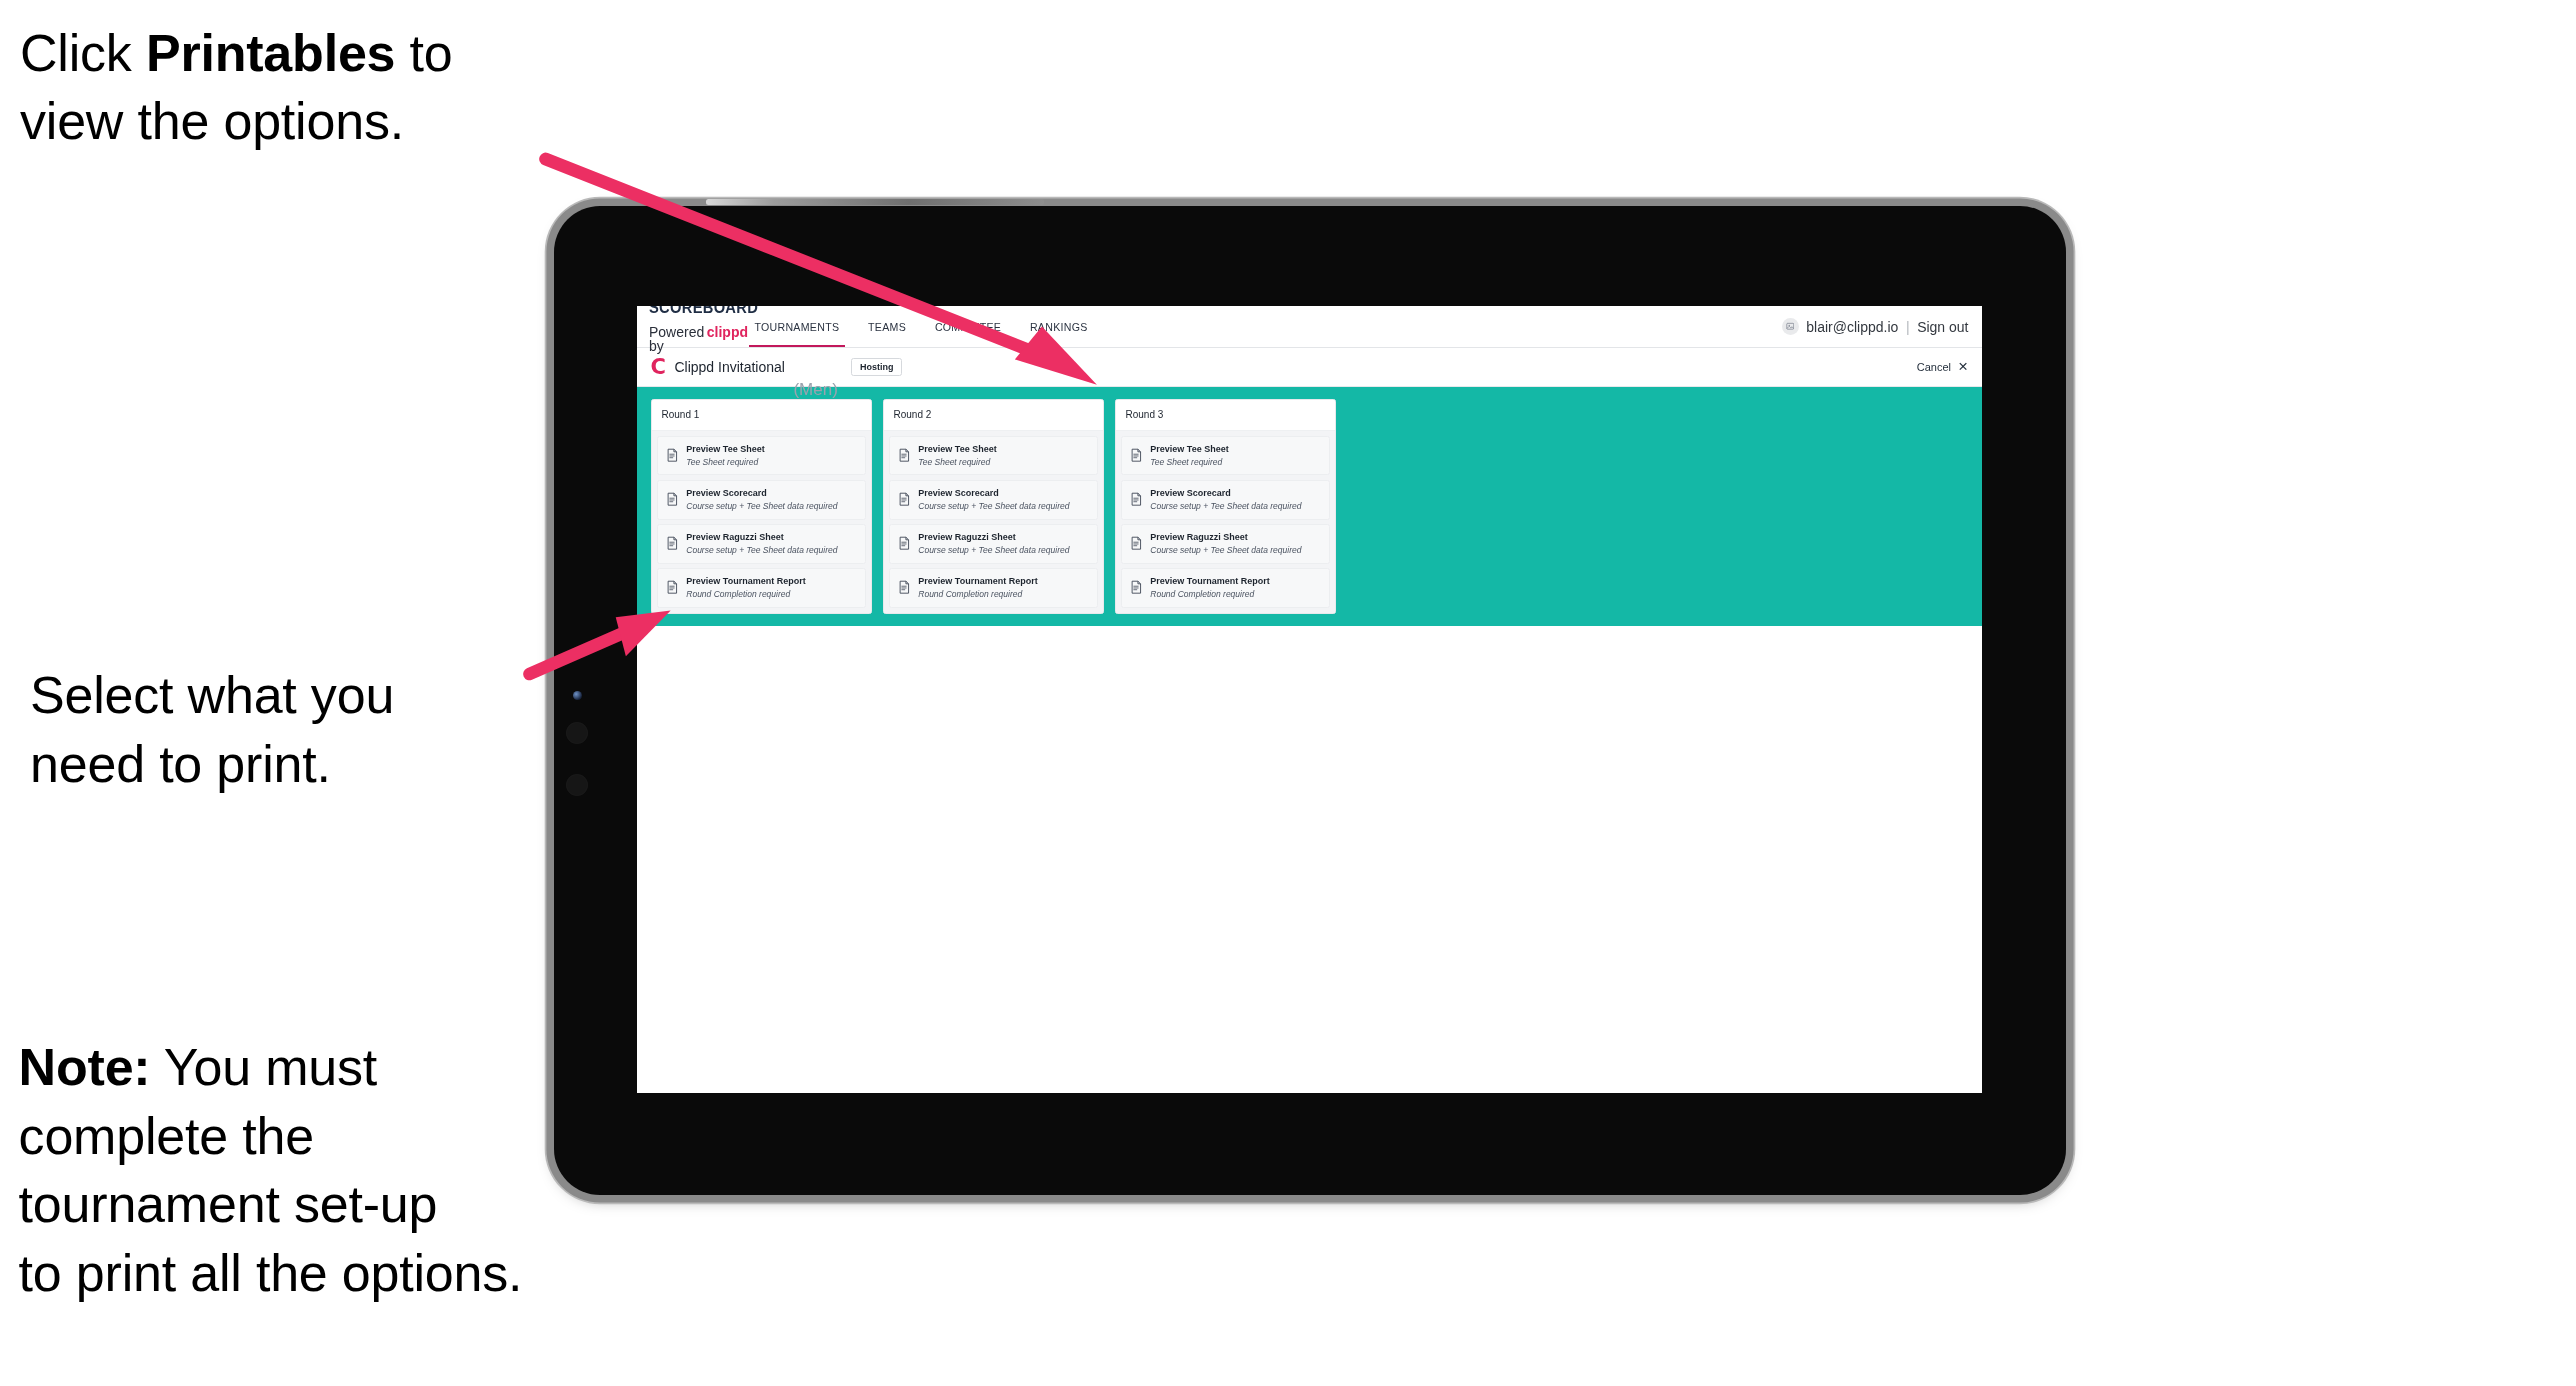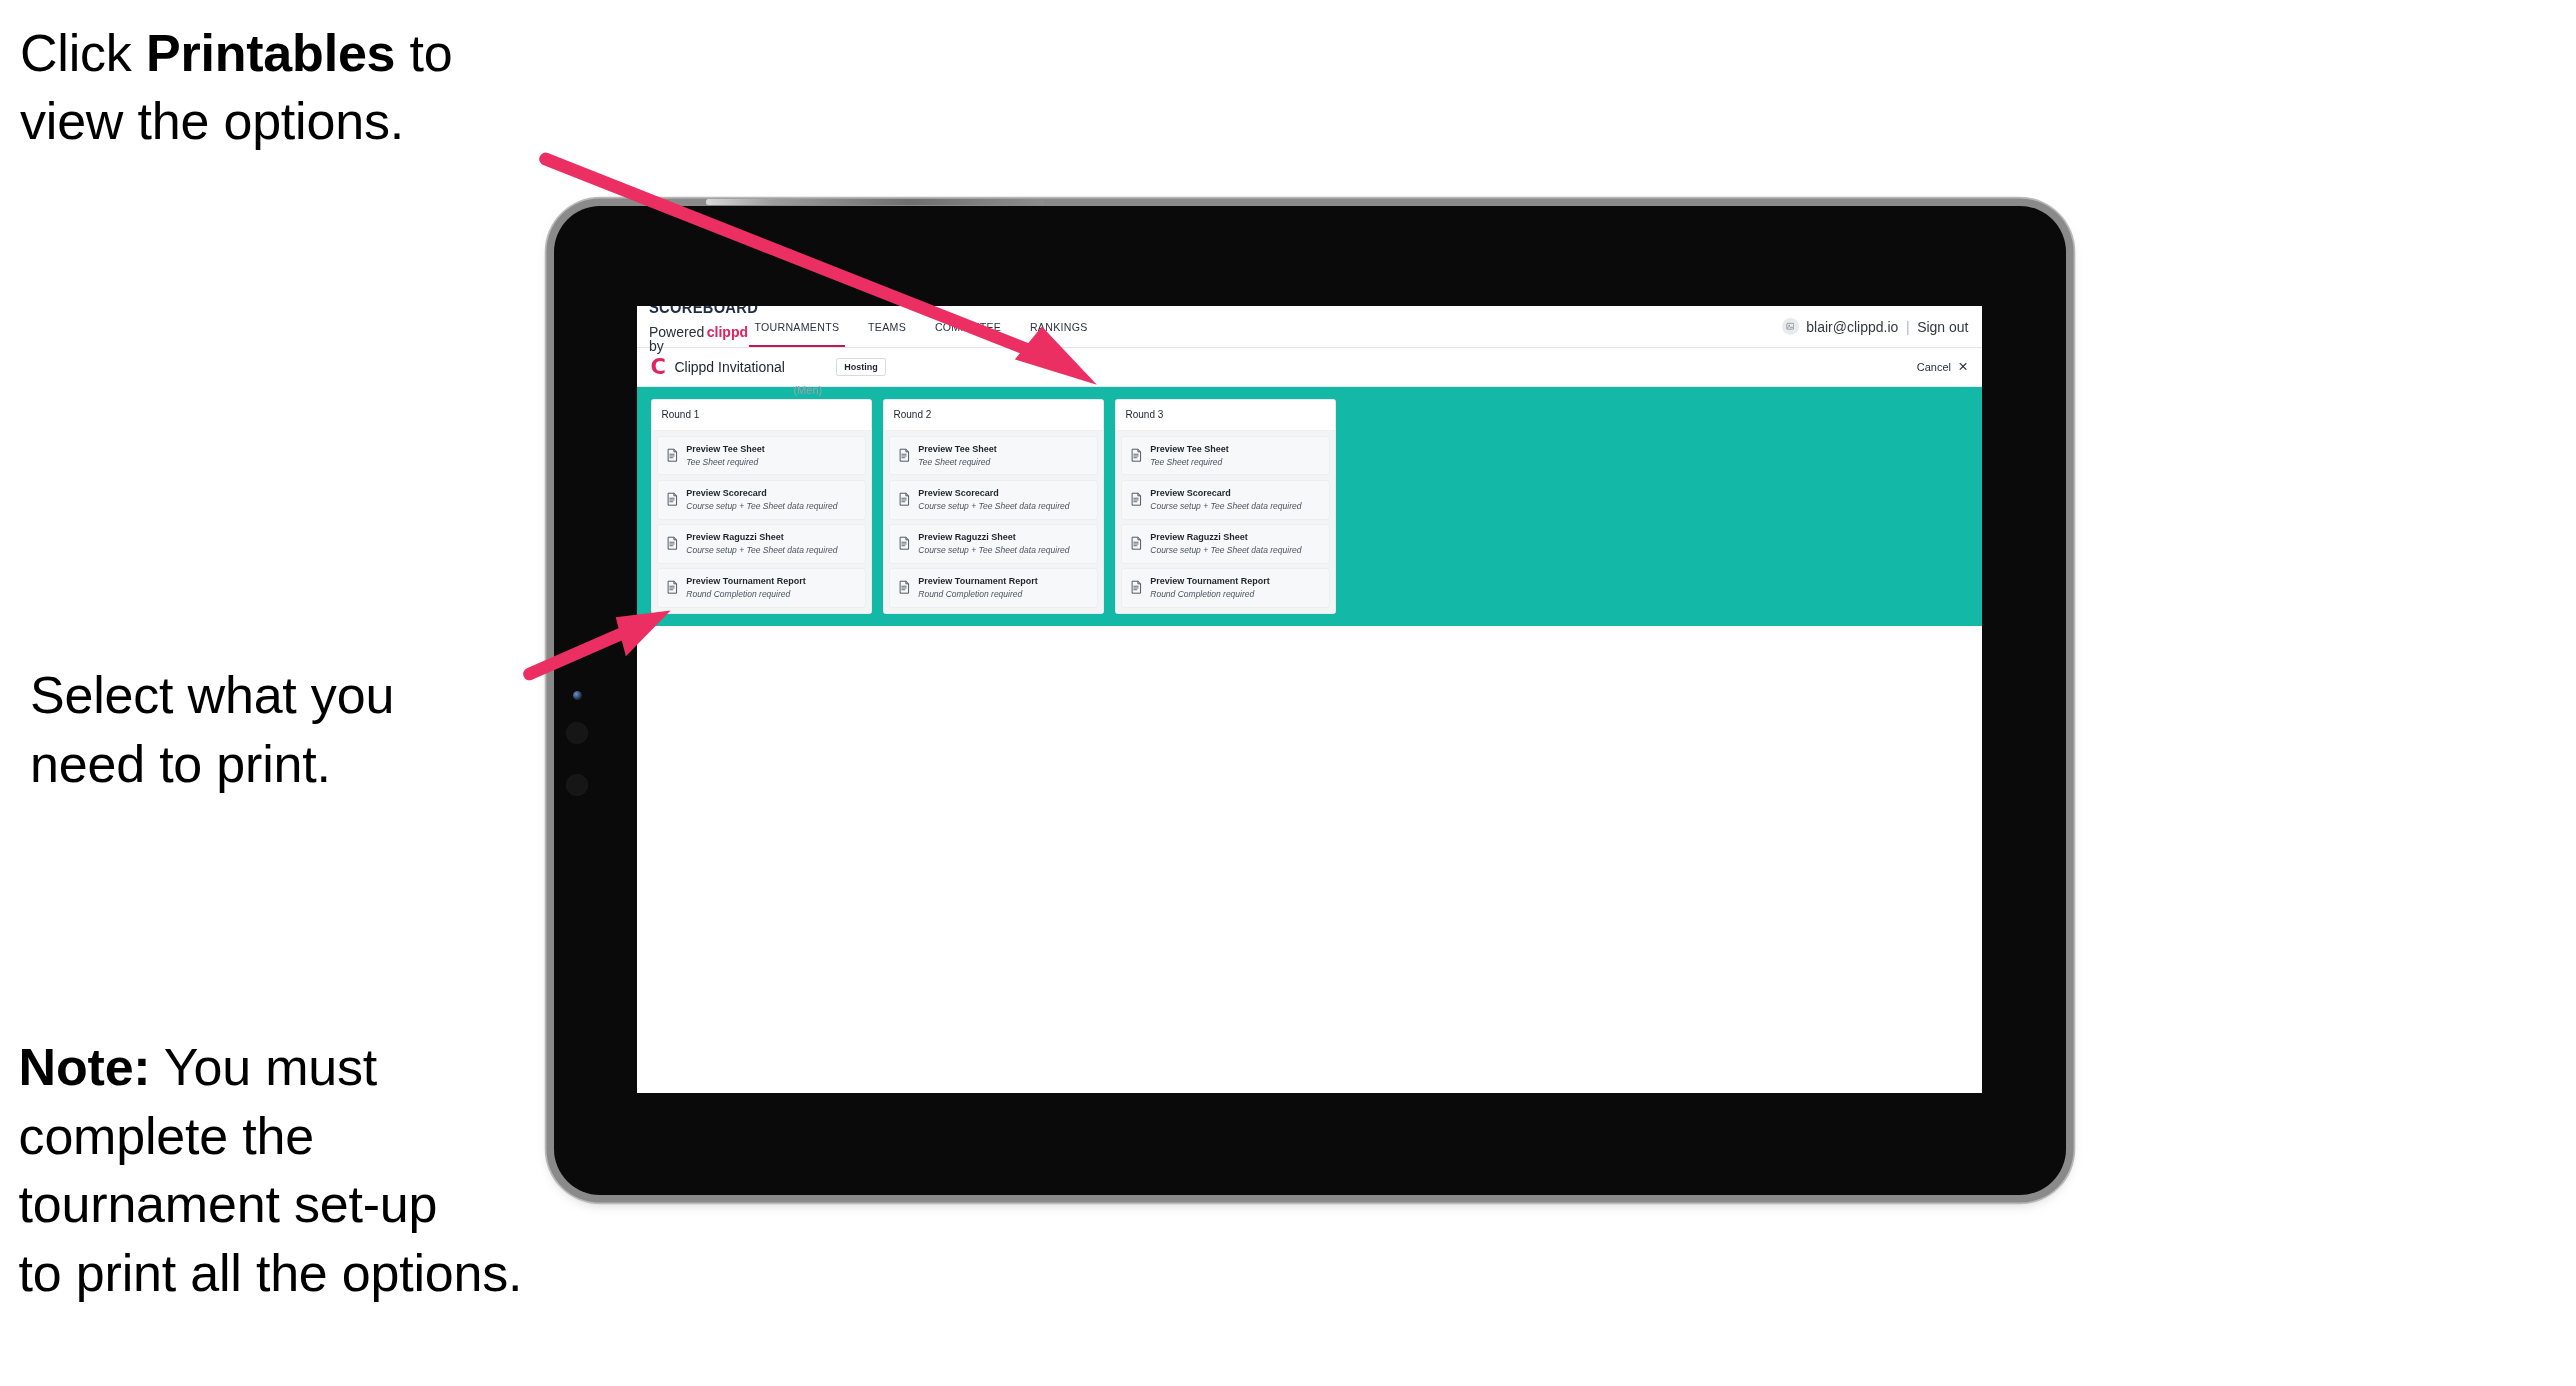--- a/index.html
+++ b/index.html
@@ -112,21 +112,21 @@
   
   #subheader {
     height: 39px; display: flex; align-items: center; padding: 0 13.5px;
     background: #fff; border-bottom: 0.8px solid #e6e8eb; gap: 8.5px;
   }
   #clippd-c {
     font-size: 21px; font-weight: 800; color: #e0245e; line-height: 1;
     font-family: "DejaVu Sans", sans-serif;
   }
   #tour-title { font-size: 14px; color: #1d242e; }
-  #tour-gender { font-size: 11px; color: #9aa3ae; margin-top: 45px; }
+  #tour-gender { font-size: 17px; color: #9aa3ae; margin-top: 45px; }
   #hosting-badge {
     border: 0.8px solid #d6d9dd; border-radius: 2.5px;
     padding: 3.4px 7.6px; font-size: 9px; font-weight: 700; color: #1d242e;
     margin-left: 5px;
   }
   #cancel-wrap {
     margin-left: auto; display: flex; align-items: center; gap: 6.8px;
     font-size: 11px; color: #25303d; cursor: pointer;
   }
   #cancel-x { font-size: 12.7px; line-height: 1; }

